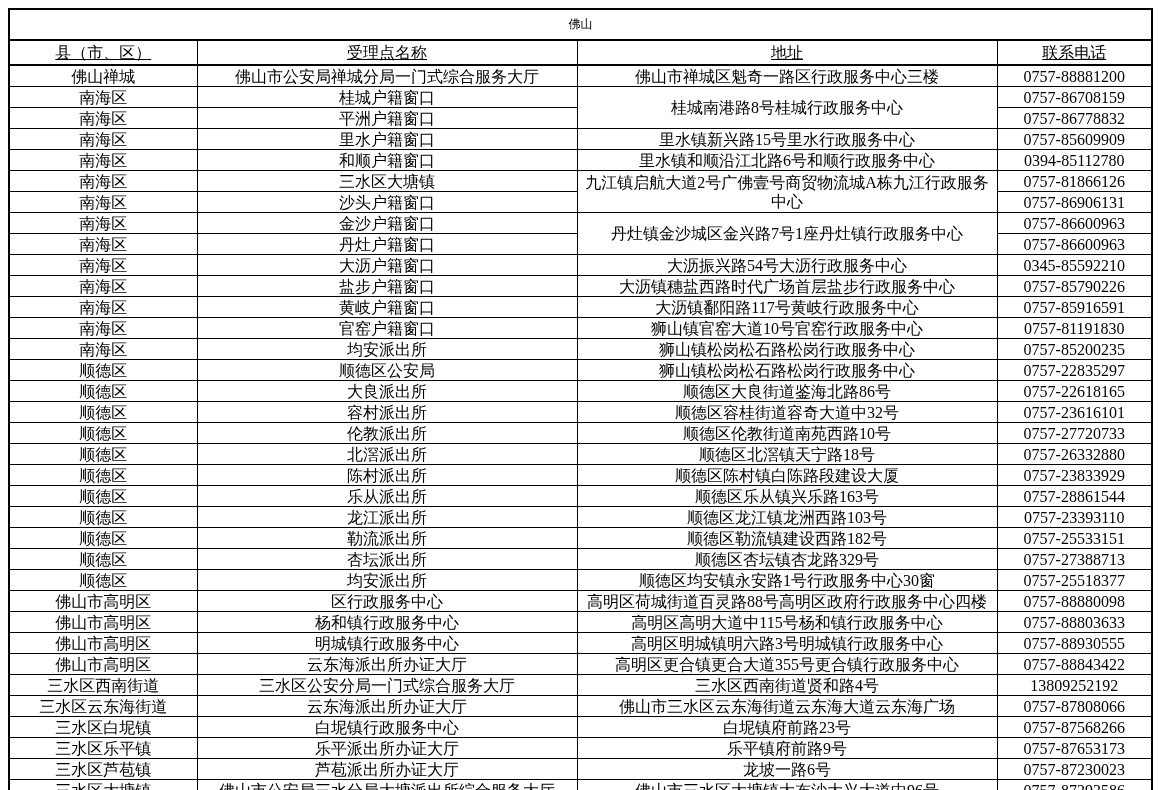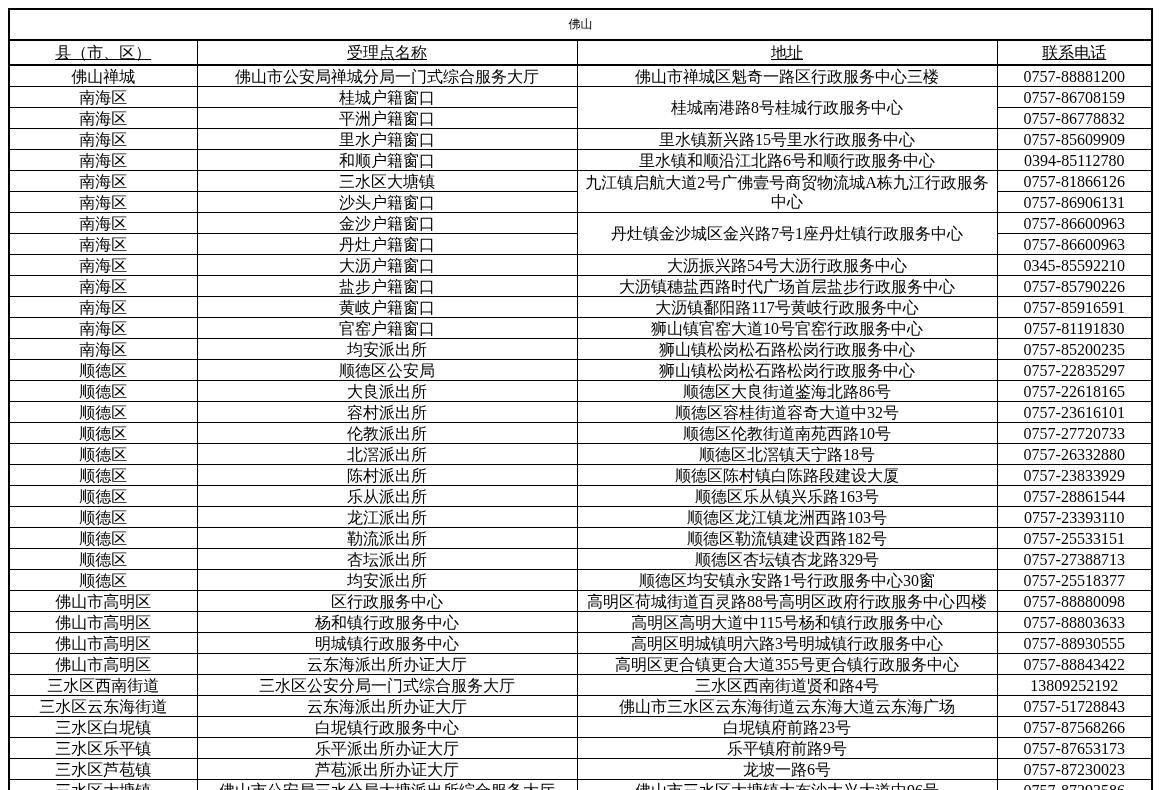--- a/index.html
+++ b/index.html
@@ -252,21 +252,21 @@
         <tr>
           <td>三水区西南街道</td>
           <td>三水区公安分局一门式综合服务大厅</td>
           <td>三水区西南街道贤和路4号</td>
           <td>13809252192</td>
         </tr>
         <tr>
           <td>三水区云东海街道</td>
           <td>云东海派出所办证大厅</td>
           <td>佛山市三水区云东海街道云东海大道云东海广场</td>
-          <td>0757-51728843</td>
+          <td>0757-87808066</td>
         </tr>
         <tr>
           <td>三水区白坭镇</td>
           <td>白坭镇行政服务中心</td>
           <td>白坭镇府前路23号</td>
           <td>0757-87568266</td>
         </tr>
         <tr>
           <td>三水区乐平镇</td>
           <td>乐平派出所办证大厅</td>

